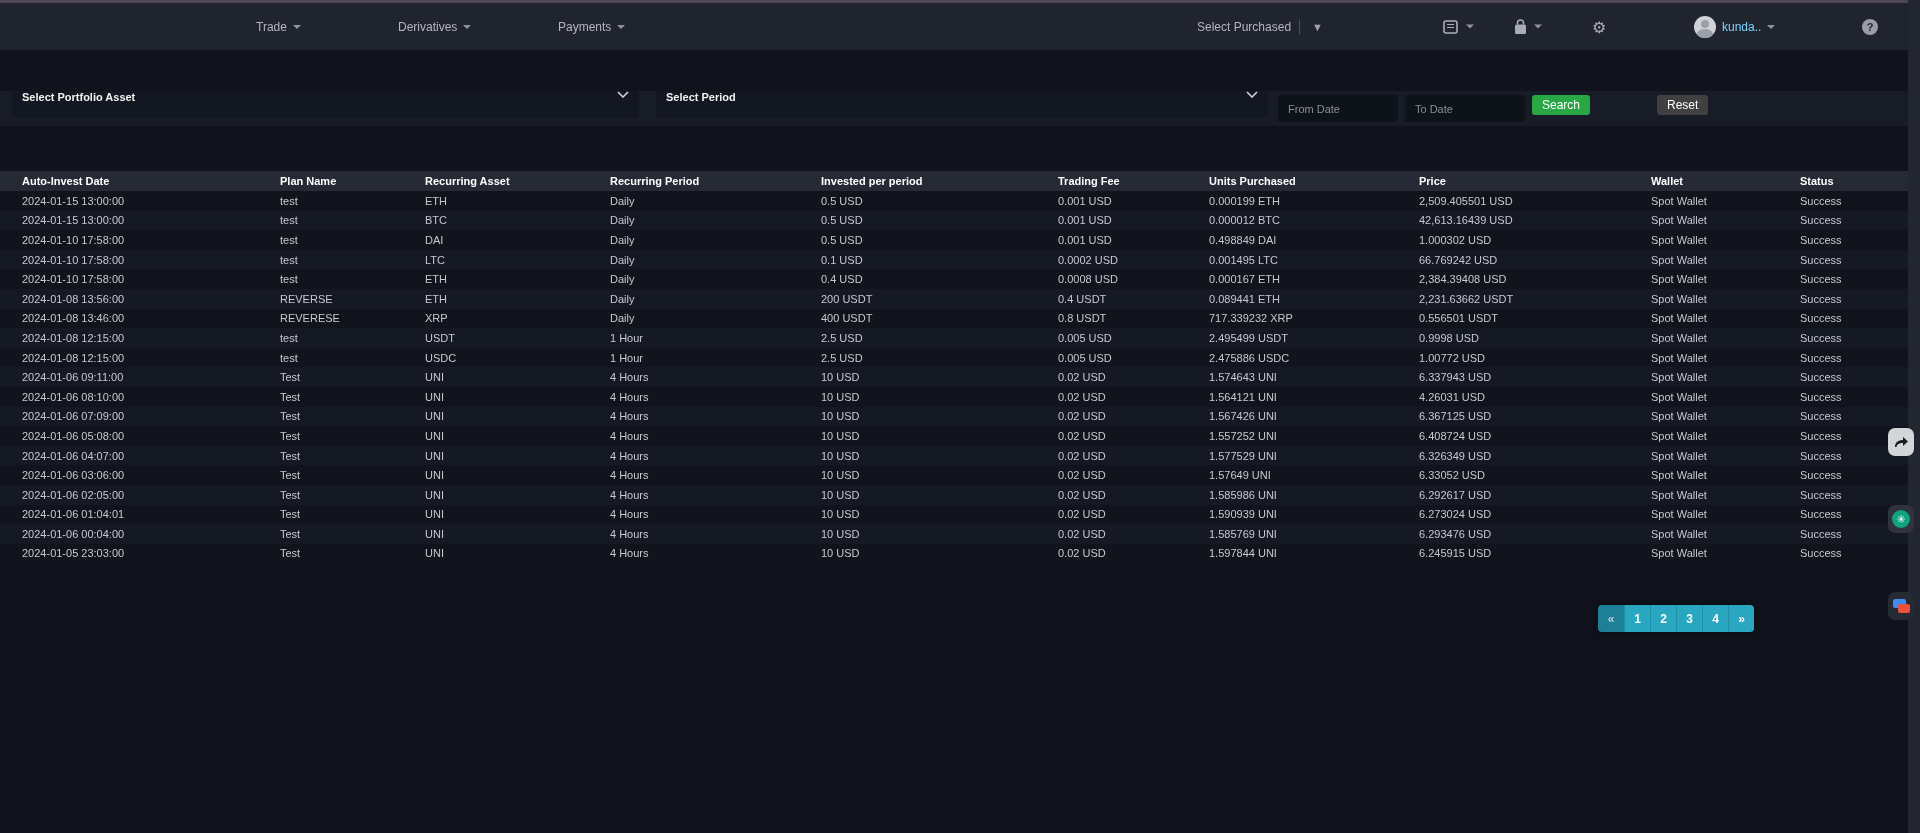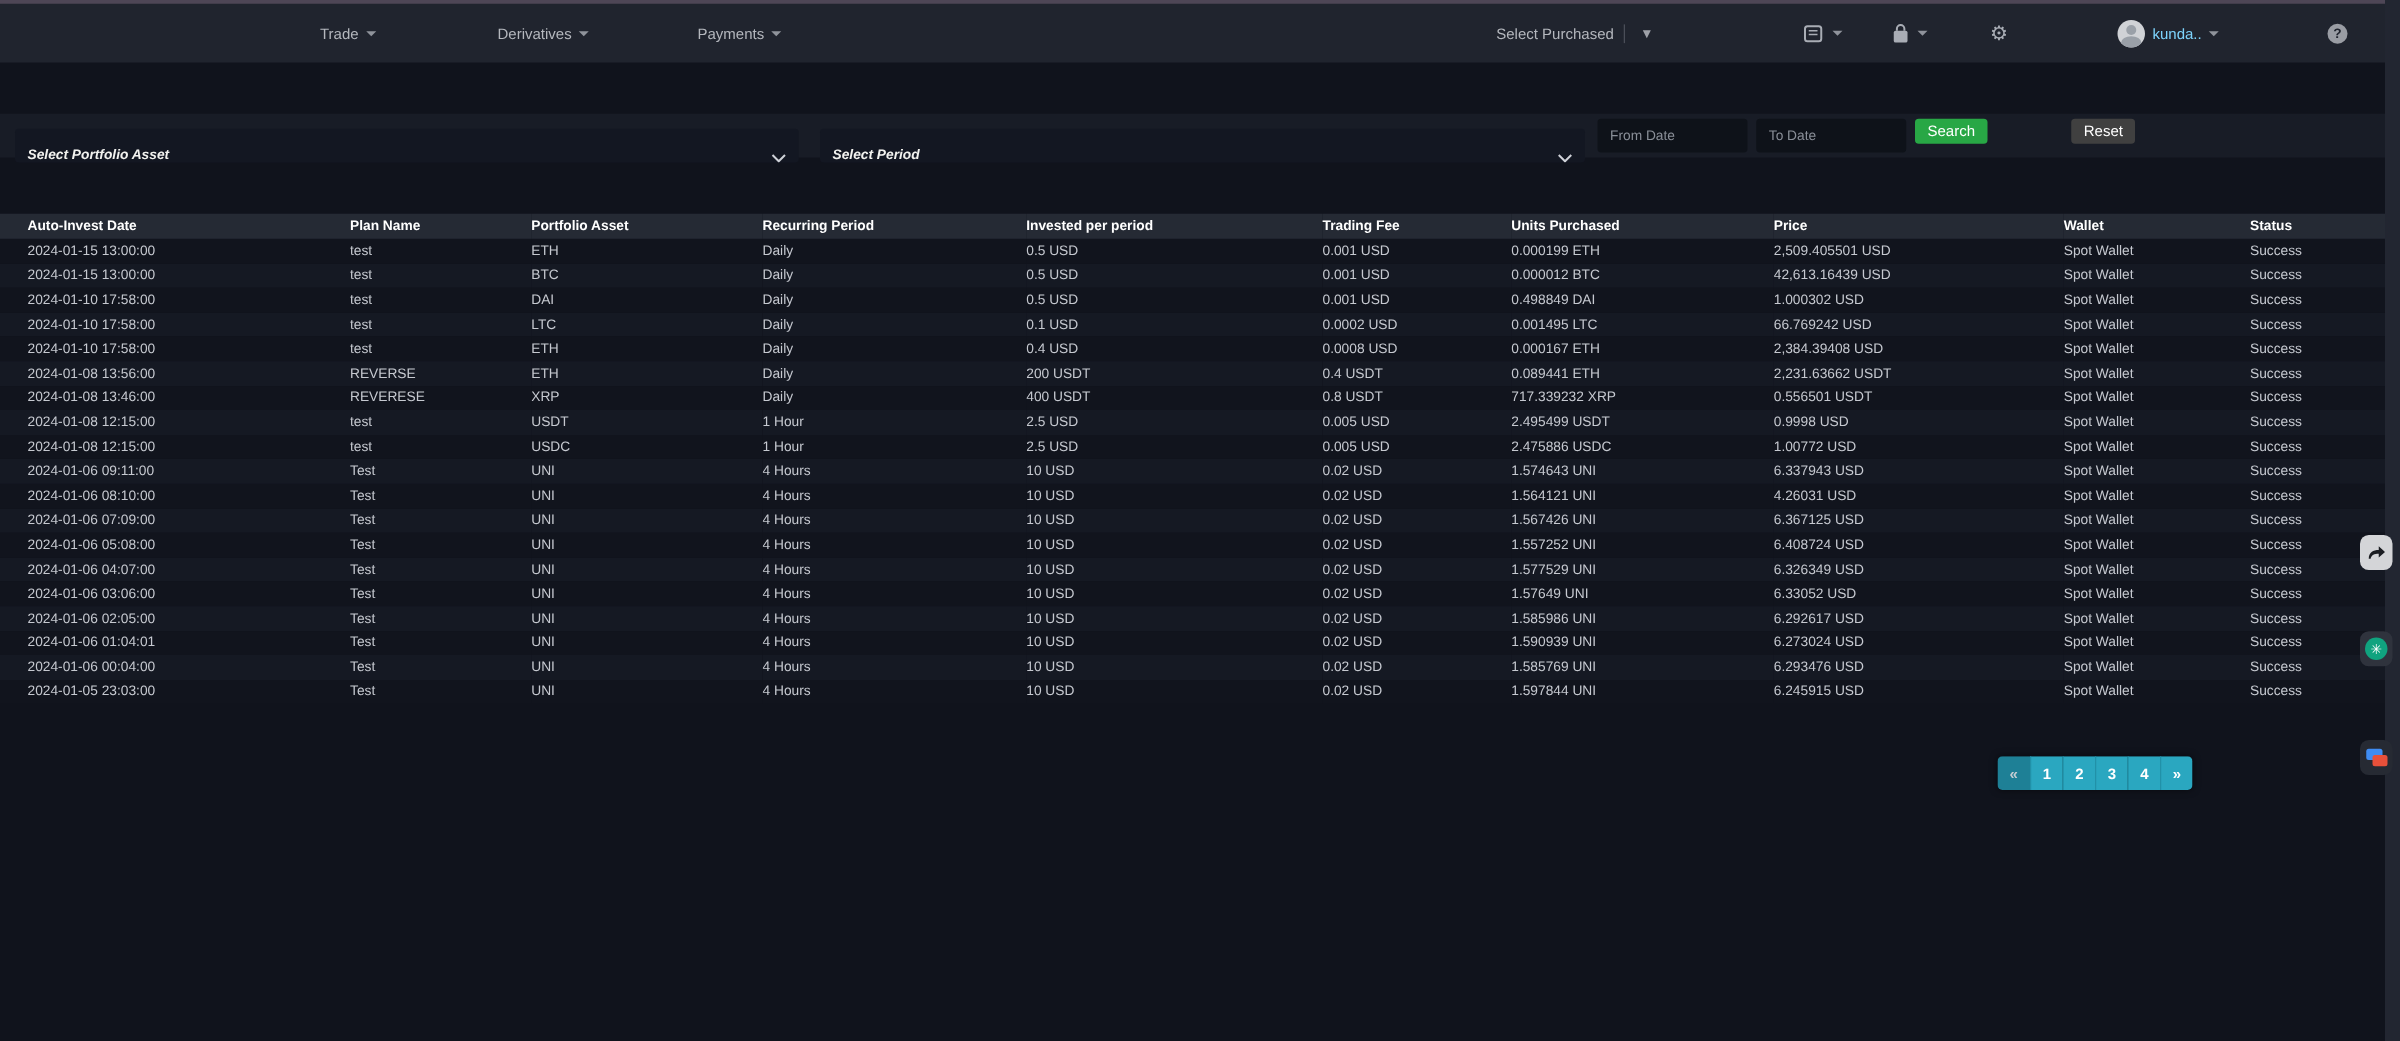--- a/index.html
+++ b/index.html
@@ -23,23 +23,23 @@
   .help-circle { width:16px; height:16px; border-radius:50%; background:#9a9da4;
                  color:#20242e; font-size:11px; font-weight:bold; display:flex;
                  align-items:center; justify-content:center; }
   .avatar { width:22px; height:22px; border-radius:50%; background:#d0d2d6; position:relative; overflow:hidden; }
   .avatar .head { position:absolute; top:4px; left:7px; width:8px; height:8px; border-radius:50%; background:#9aa0a8; }
   .avatar .body { position:absolute; top:13px; left:3px; width:16px; height:10px; border-radius:50% 50% 0 0; background:#9aa0a8; }
   .username { color:#7dd3fc; font-size:12px; }
 
   
   .filter-panel { position:absolute; top:91px; left:0; width:1920px; height:35px; background:#181c26; }
-  .f-select { position:absolute; top:12px; height:27px; background:#131722; border-radius:3px;
-              display:flex; align-items:flex-end; justify-content:space-between;
-              padding:0 10px; cursor:pointer;font-style:italic; }
+  .f-select { position:absolute; top:0; height:27px; background:#131722; border-radius:3px;
+              display:flex; align-items:flex-start; justify-content:space-between;
+              padding:0 10px; cursor:pointer; }
   .f-select span { color:#f2f2ef; font-size:11px; font-weight:bold; }
   .f-input { position:absolute; top:4px; height:27px; background:#0e1219; border:none; border-radius:3px;
              color:#9b9fa8; font-size:11px; padding:0 10px; font-family:"Liberation Sans",sans-serif; }
   .f-input::placeholder { color:#8a8f98; }
   .btn { position:absolute; top:4px; height:20px; border:none; border-radius:3px; color:#fff;
          font-size:12px; font-family:Liberation Sans, sans-serif; cursor:pointer; padding:0 10px; }
   .btn-search { left:1532px; background:#28a745; }
   .btn-reset  { left:1657px; background:#404040; }
 
   
@@ -175,21 +175,21 @@
         <col style="width: 151px;">
         <col style="width: 210px;">
         <col style="width: 232px;">
         <col style="width: 149px;">
         <col style="width: 120px;">
       </colgroup>
     <thead>
       <tr>
           <th>Auto-Invest Date</th>
           <th>Plan Name</th>
-          <th>Portfolio Asset</th>
+          <th>Recurring Asset</th>
           <th>Recurring Period</th>
           <th>Invested per period</th>
           <th>Trading Fee</th>
           <th>Units Purchased</th>
           <th>Price</th>
           <th>Wallet</th>
           <th>Status</th>
         </tr>
     </thead>
     <tbody>

